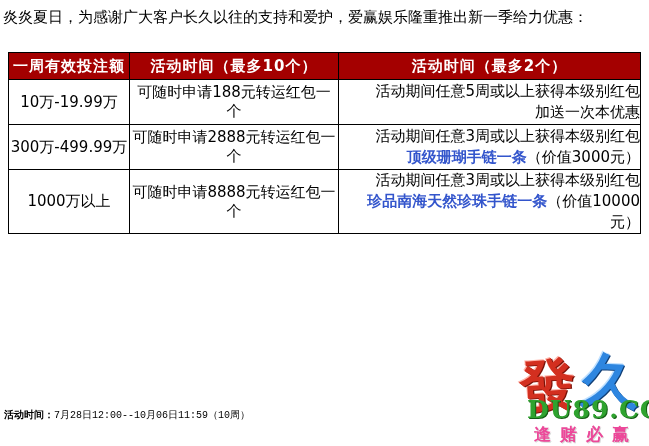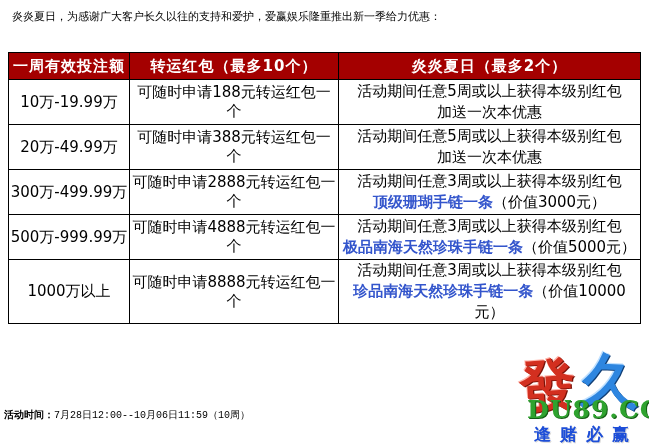--- a/index.html
+++ b/index.html
@@ -5,22 +5,22 @@
   * { margin: 0; padding: 0; box-sizing: border-box; }
   html, body { background: #ffffff; }
   body {
     width: 649px; height: 446px;
     position: relative;
     font-family: "DejaVu Sans", "Liberation Sans", sans-serif;
     color: #000000;
     overflow: hidden;
   }
   .intro {
-    position: absolute; top: 8px; left: 12px;
-    font-size: 11px; line-height: 18px; white-space: nowrap;
+    position: absolute; top: 8px; left: 3px;
+    font-size: 15px; line-height: 18px; white-space: nowrap;
   }
   table.promo {
     position: absolute; top: 52px; left: 8px;
     width: 632px;
     border-collapse: collapse; table-layout: fixed;
     background: #ffffff;
     border-radius: 18px;
   }
   table.promo col.c1 { width: 121px; }
   table.promo col.c2 { width: 209px; }
@@ -29,21 +29,21 @@
     border: 1px solid #000000;
     text-align: center; vertical-align: middle;
     font-size: 15px;
   }
   table.promo th {
     background: #A40000; color: #ffffff;
     font-weight: bold; height: 27px;
     letter-spacing: 1px;
   }
   table.promo td { height: 45px; }
-  .bonus-line { line-height: 21px; }
+  .bonus-line { line-height: 21px; text-align: right; }
   .gift-link { color: #3355CC; font-weight: bold; }
   .footer {
     position: absolute; top: 408px; left: 4px;
     font-size: 10px; white-space: nowrap; font-family: Liberation Mono, monospace;
   }
   .footer .label { font-weight: bold; }
   
   .wm { position: absolute; z-index: 5; pointer-events: none; }
   .wm-char1 {
     left: 520px; top: 348px;
@@ -61,74 +61,58 @@
   }
   .wm-site {
     left: 527px; top: 395px;
     font-family: "DejaVu Serif", "Liberation Serif", serif;
     font-size: 25px; font-weight: bold; color: #2FA32F;
     text-shadow: 1px 1px 0 #145c14;
     letter-spacing: 1px;
   }
   .wm-slogan {
     left: 534px; top: 423px;
-    font-size: 17px; font-weight: bold; color: #1d4ed8;
+    font-size: 17px; font-weight: bold; color: #ec4899;
     text-shadow: 1px 1px 0 #d9d9d9;
     letter-spacing: 9px; white-space: nowrap;
   }
 </style>
 </head>
 <body>
 
 <div class="intro">炎炎夏日，为感谢广大客户长久以往的支持和爱护，爱赢娱乐隆重推出新一季给力优惠：</div>
 
 <table class="promo">
   <colgroup>
       <col class="c1">
       <col class="c2">
       <col class="c3">
     </colgroup>
   <thead>
     <tr>
       <th>一周有效投注额</th>
-      <th>转运红包（最多10个）</th>
-      <th>炎炎夏日（最多2个）</th>
+      <th>活动时间（最多10个）</th>
+      <th>活动时间（最多2个）</th>
     </tr>
   </thead>
   <tbody>
     <tr>
       <td>10万-19.99万</td>
       <td>可随时申请188元转运红包一个</td>
       <td>
         <div class="bonus-line">活动期间任意5周或以上获得本级别红包</div>
         <div class="bonus-line"><span class="gift-link"></span><span>加送一次本优惠</span></div>
       </td>
     </tr>
     <tr>
-      <td>20万-49.99万</td>
-      <td>可随时申请388元转运红包一个</td>
-      <td>
-        <div class="bonus-line">活动期间任意5周或以上获得本级别红包</div>
-        <div class="bonus-line"><span class="gift-link"></span><span>加送一次本优惠</span></div>
-      </td>
-    </tr>
-    <tr>
       <td>300万-499.99万</td>
       <td>可随时申请2888元转运红包一个</td>
       <td>
         <div class="bonus-line">活动期间任意3周或以上获得本级别红包</div>
         <div class="bonus-line"><span class="gift-link">顶级珊瑚手链一条</span><span>（价值3000元）</span></div>
-      </td>
-    </tr>
-    <tr>
-      <td>500万-999.99万</td>
-      <td>可随时申请4888元转运红包一个</td>
-      <td>
-        <div class="bonus-line">活动期间任意3周或以上获得本级别红包</div>
-        <div class="bonus-line"><span class="gift-link">极品南海天然珍珠手链一条</span><span>（价值5000元）</span></div>
       </td>
     </tr>
     <tr>
       <td>1000万以上</td>
       <td>可随时申请8888元转运红包一个</td>
       <td>
         <div class="bonus-line">活动期间任意3周或以上获得本级别红包</div>
         <div class="bonus-line"><span class="gift-link">珍品南海天然珍珠手链一条</span><span>（价值10000元）</span></div>
       </td>
     </tr>

